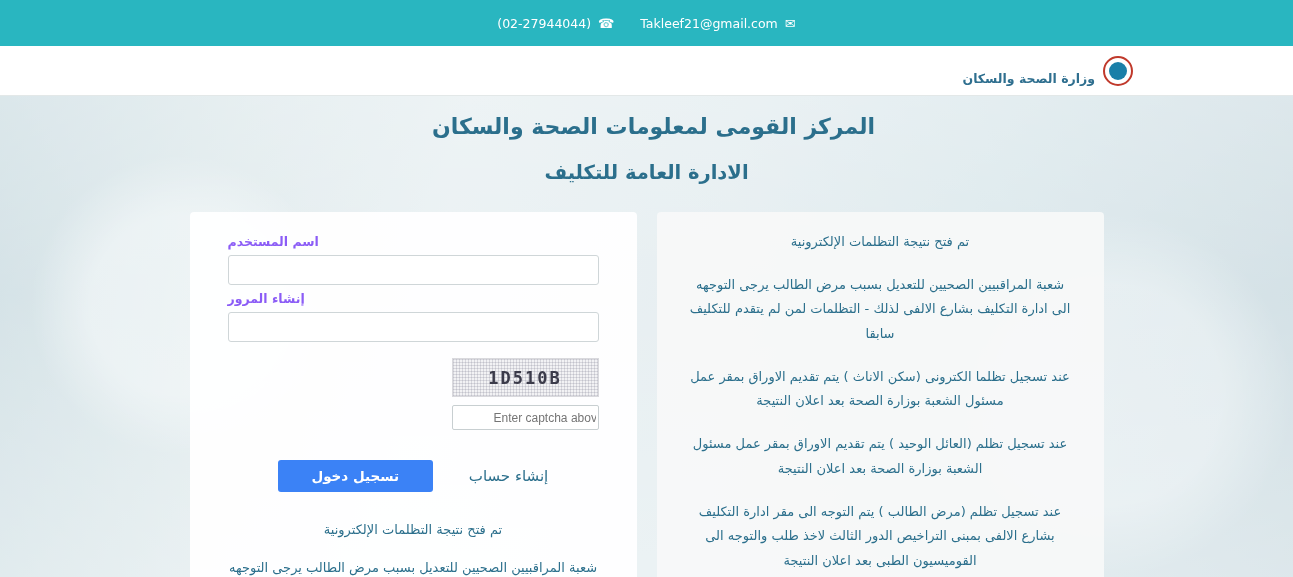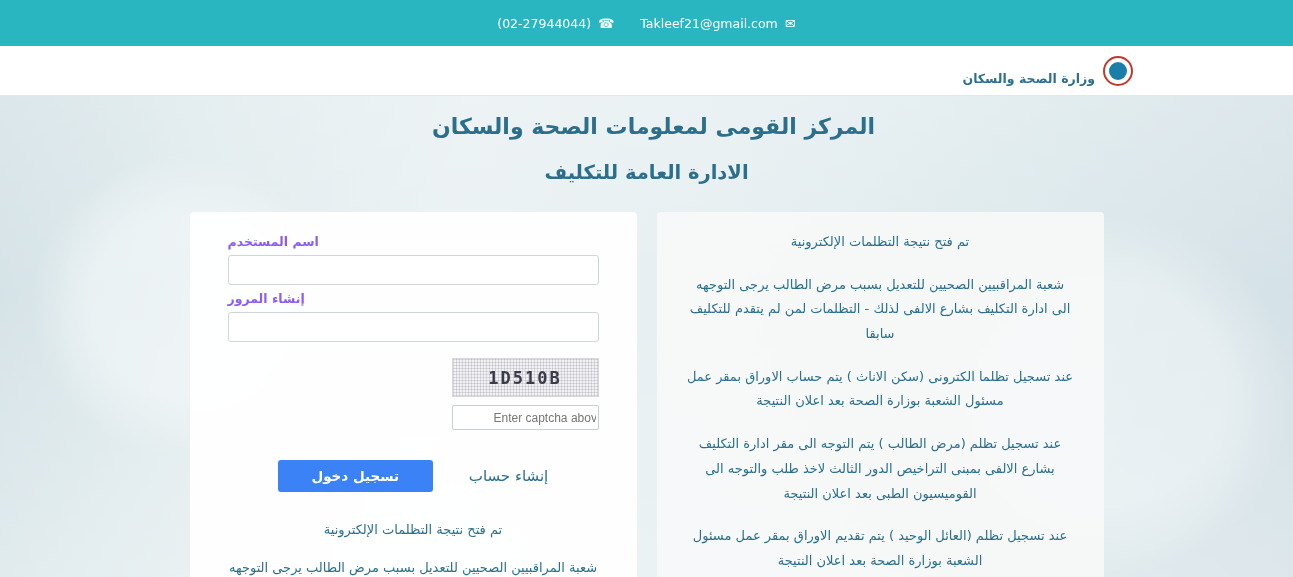--- a/index.html
+++ b/index.html
@@ -296,23 +296,23 @@
 
   <div class="hero-content">
     <h1 class="title-main">المركز القومى لمعلومات الصحة والسكان</h1>
     <h2 class="title-sub">الادارة العامة للتكليف</h2>
 
     <div class="panels">
 
       <div class="info-card">
         <p>تم فتح نتيجة التظلمات الإلكترونية</p>
         <p>شعبة المراقبيين الصحيين للتعديل بسبب مرض الطالب يرجى التوجهه الى ادارة التكليف بشارع الالفى لذلك - التظلمات لمن لم يتقدم للتكليف سابقا</p>
-        <p>عند تسجيل تظلما الكترونى (سكن الاناث ) يتم حساب الاوراق بمقر عمل مسئول الشعبة بوزارة الصحة بعد اعلان النتيجة</p>
+        <p>عند تسجيل تظلما الكترونى (سكن الاناث ) يتم تقديم الاوراق بمقر عمل مسئول الشعبة بوزارة الصحة بعد اعلان النتيجة</p>
+        <p>عند تسجيل تظلم (العائل الوحيد ) يتم تقديم الاوراق بمقر عمل مسئول الشعبة بوزارة الصحة بعد اعلان النتيجة</p>
         <p>عند تسجيل تظلم (مرض الطالب ) يتم التوجه الى مقر ادارة التكليف بشارع الالفى بمبنى التراخيص الدور الثالث لاخذ طلب والتوجه الى القوميسيون الطبى بعد اعلان النتيجة</p>
-        <p>عند تسجيل تظلم (العائل الوحيد ) يتم تقديم الاوراق بمقر عمل مسئول الشعبة بوزارة الصحة بعد اعلان النتيجة</p>
       </div>
 
       <div class="login-card">
         <div class="field-label">اسم المستخدم</div>
         <input class="text-input" type="text" placeholder="" style="">
 
         <div class="field-label">إنشاء المرور</div>
         <input class="text-input" type="password" placeholder="" style="">
 
         <div class="captcha-wrap">

